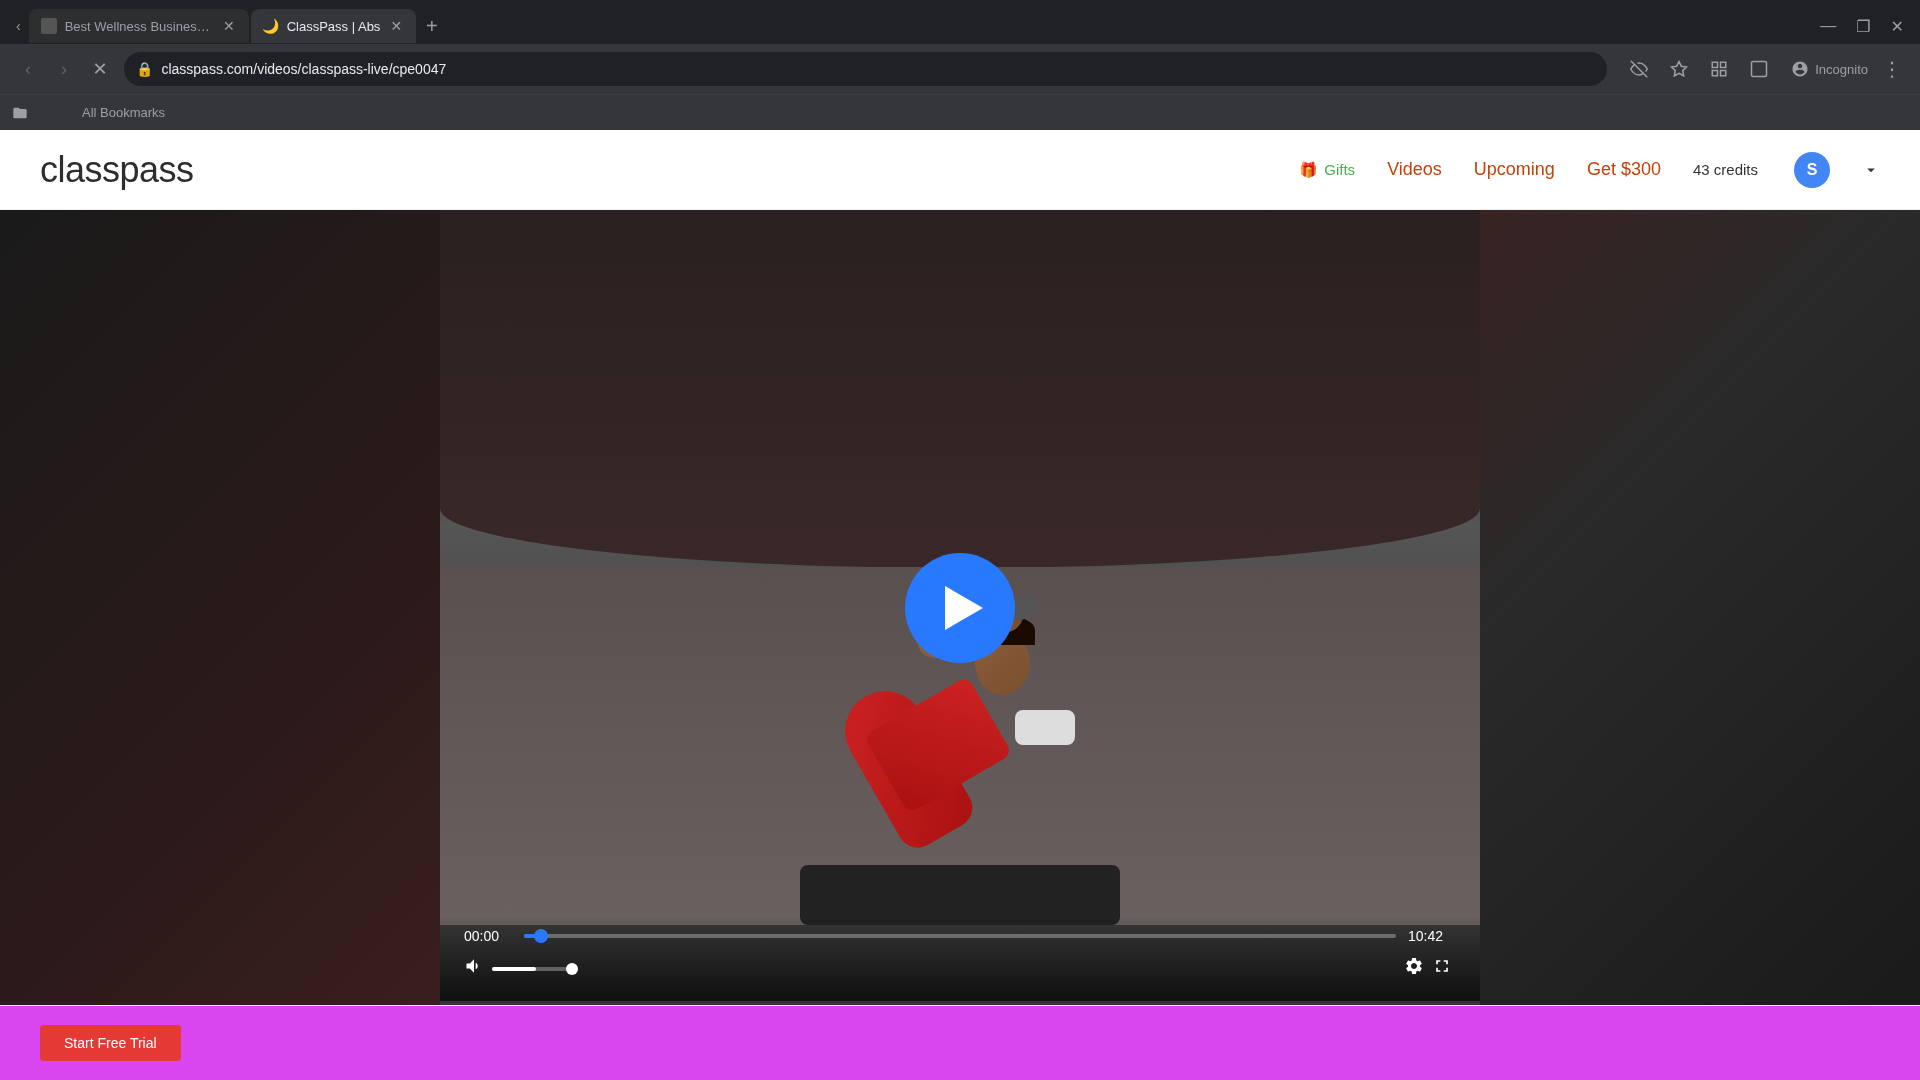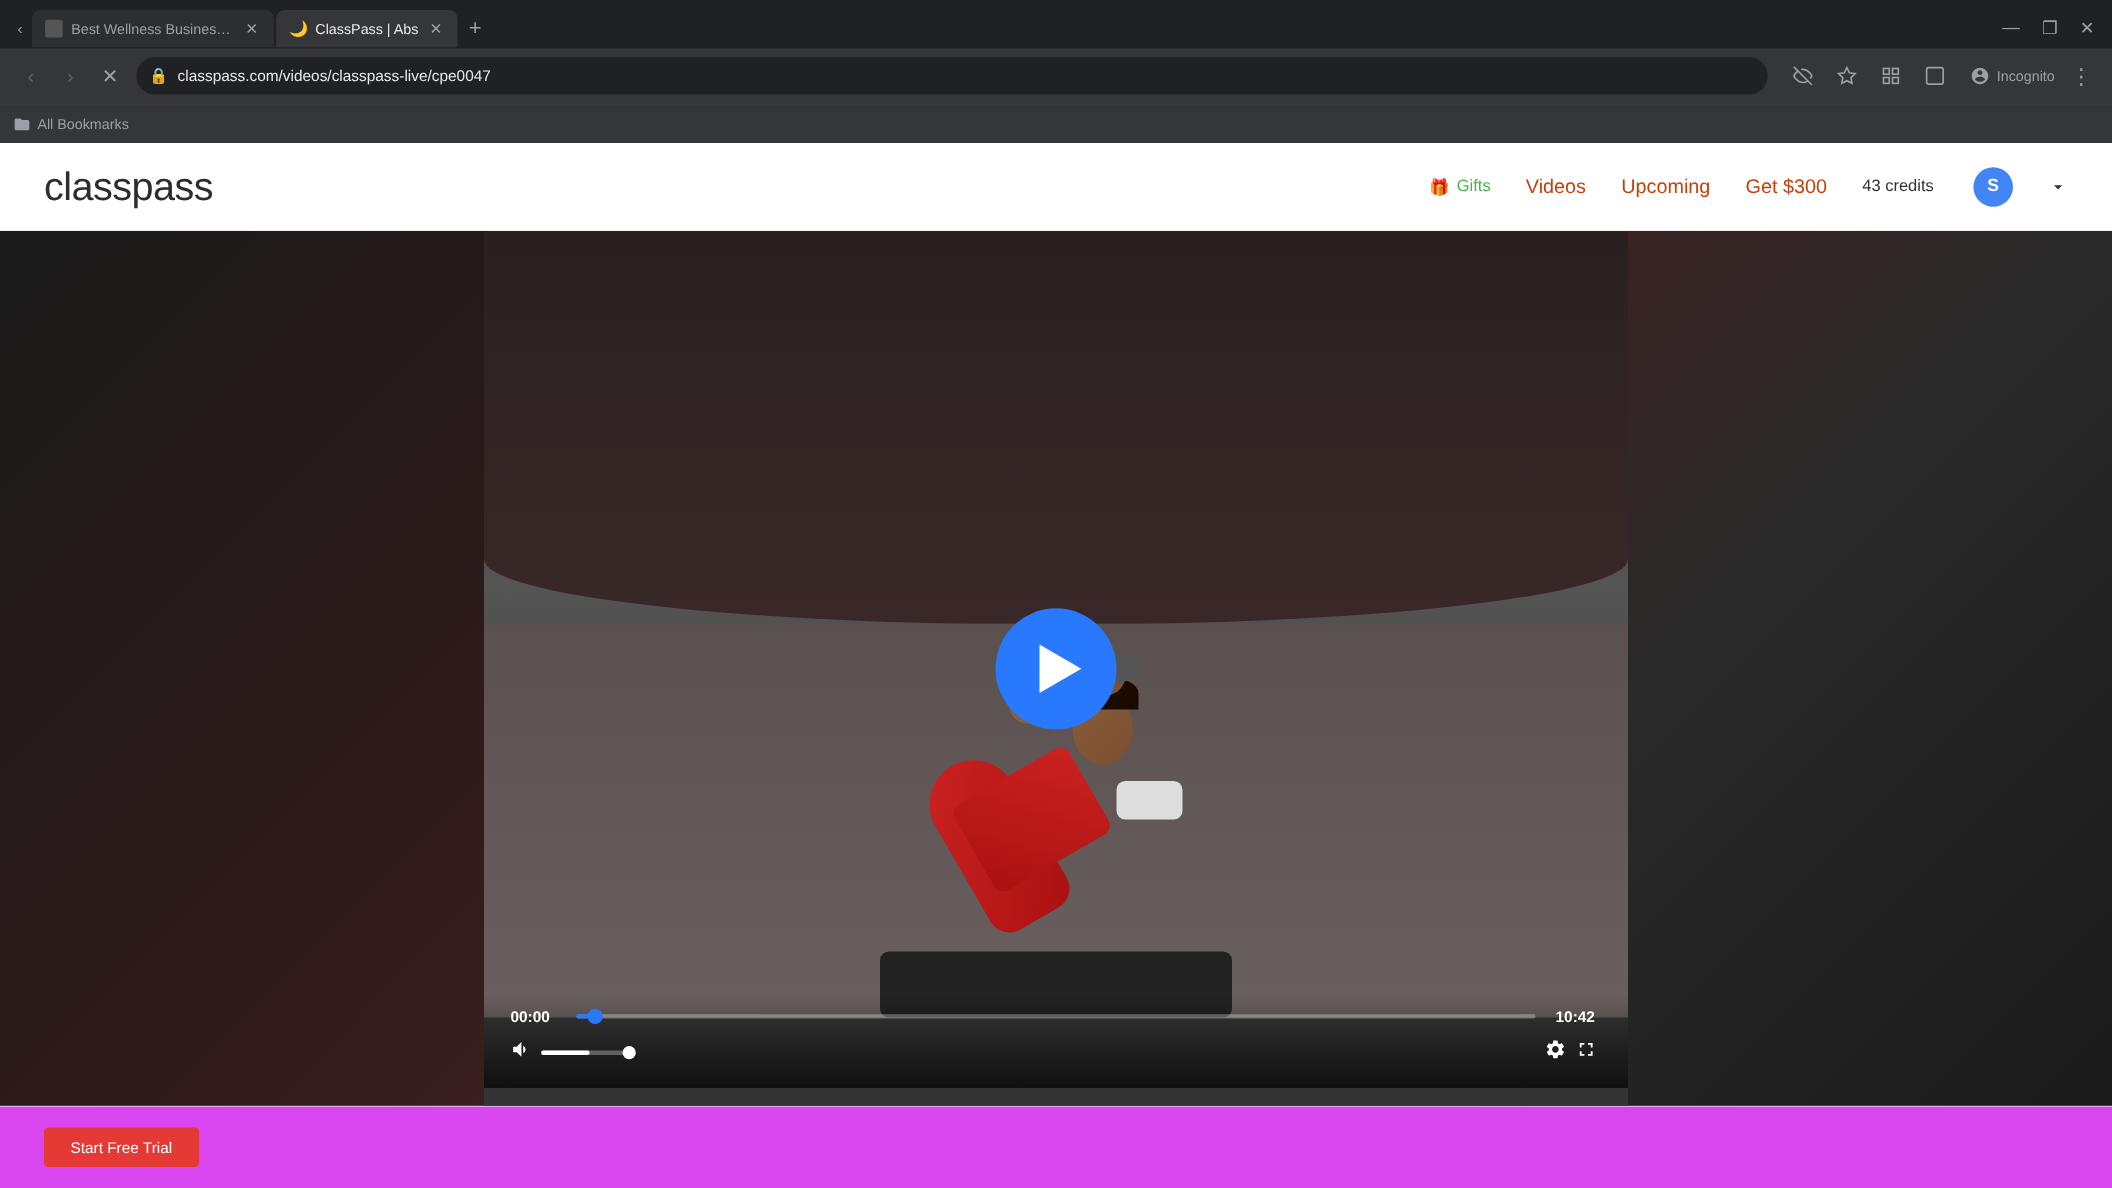--- a/index.html
+++ b/index.html
@@ -158,21 +158,21 @@
     }
     .incognito-text { color: #9aa0a6; font-size: 13px; }
     .bookmarks-bar {
       height: 36px;
       background: #35363a;
       display: flex;
       align-items: center;
       padding: 0 12px;
       border-top: 1px solid #3c4043;
     }
-    .bookmarks-label { color: #9aa0a6; font-size: 13px; }
+    .bookmarks-label { color: #9aa0a6; font-size: 13px; margin-left: 48px; }
 
     
     .website {
       width: 100%;
       background: #fff;
     }
 
     
     .site-nav {
       display: flex;
@@ -362,28 +362,27 @@
       height: 0;
       border-top: 22px solid transparent;
       border-bottom: 22px solid transparent;
       border-left: 38px solid #fff;
       margin-left: 8px;
     }
 
     
     .video-controls {
       position: absolute;
-      bottom: 16px;
+      bottom: 4px;
       left: 50%;
       transform: translateX(-50%);
       width: 1040px;
       padding: 12px 24px 16px;
       background: linear-gradient(transparent, rgba(0,0,0,0.7));
       z-index: 10;
-      font-weight: bold;
     }
     .progress-bar-row {
       display: flex;
       align-items: center;
       gap: 12px;
       margin-bottom: 8px;
     }
     .time-label {
       color: #fff;
       font-size: 14px;
@@ -630,21 +629,21 @@
 
       <div class="video-controls">
 
         <div class="progress-bar-row">
           <span class="time-label">00:00</span>
           <div class="progress-track">
             <div class="progress-fill">
               <div class="progress-thumb"></div>
             </div>
           </div>
-          <span class="time-label" style="text-align:center;">10:42</span>
+          <span class="time-label" style="text-align:left;">10:42</span>
         </div>
 
         <div class="controls-row">
           <div class="volume-section">
             <button class="volume-btn">
               <svg width="20" height="20" viewBox="0 0 24 24" fill="#fff">
                 <path d="M3 9v6h4l5 5V4L7 9H3zm13.5 3c0-1.77-1.02-3.29-2.5-4.03v8.05c1.48-.73 2.5-2.25 2.5-4.02z"></path>
               </svg>
             </button>
             <div class="volume-track">

